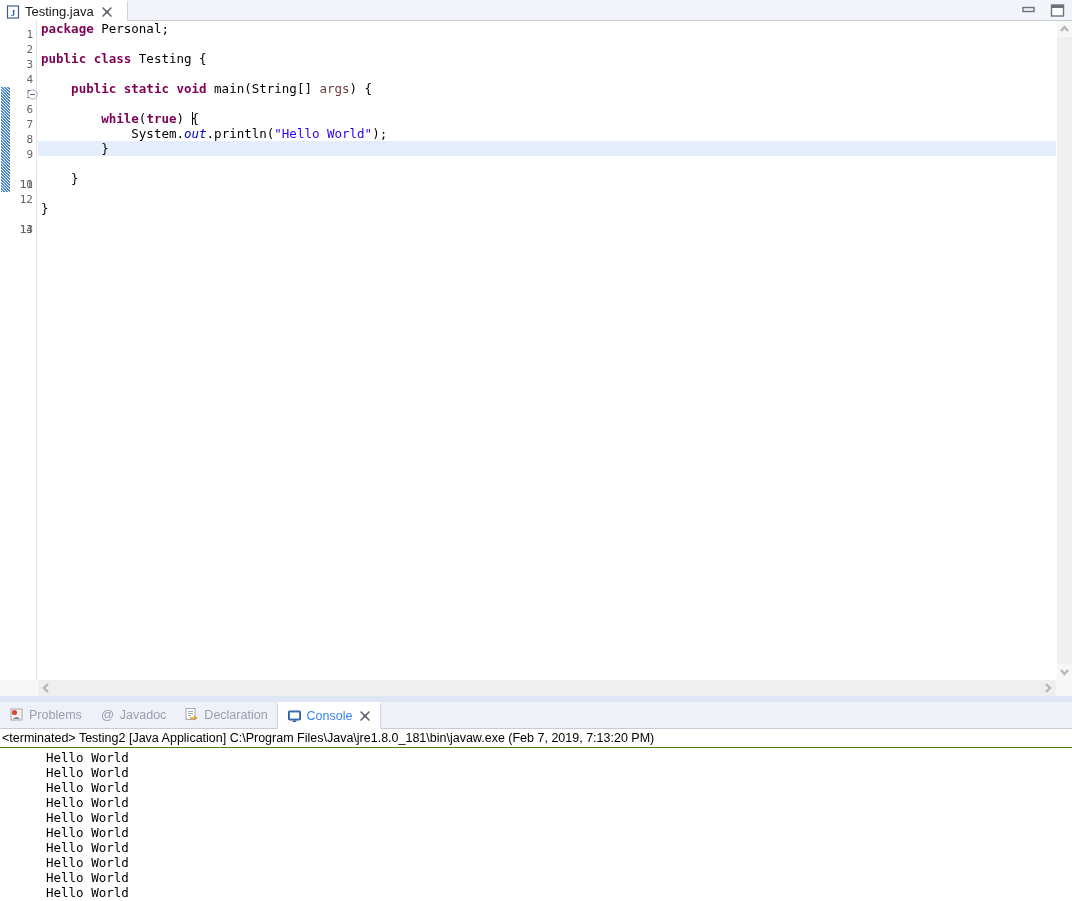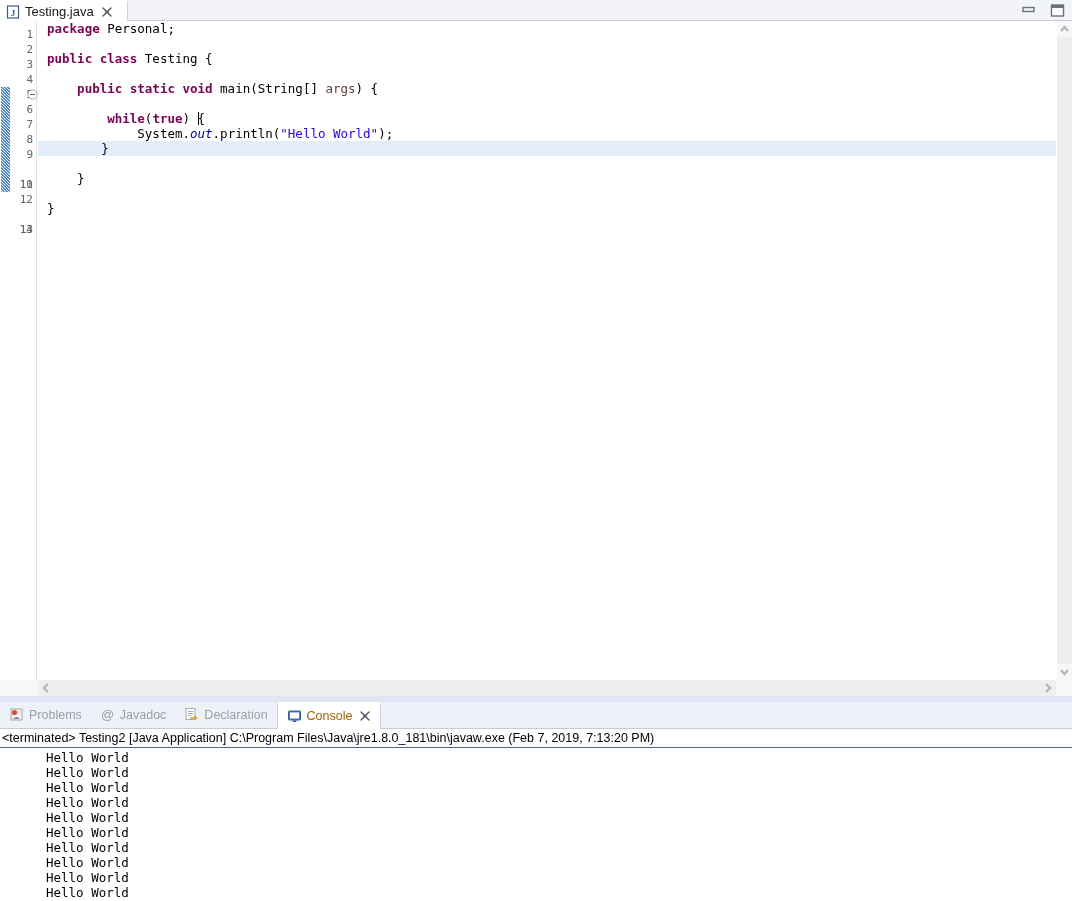--- a/index.html
+++ b/index.html
@@ -137,21 +137,21 @@
     overflow: hidden;
   }
   .code-line {
     position: relative;
     height: 15px;
     line-height: 15px;
     white-space: pre;
     font-family: "DejaVu Sans Mono", monospace;
     font-size: 12.5px;
     color: #000000;
-    padding-left: 9px;
+    padding-left: 3px;
   }
   .code-line.highlight {
     background: #e4edfb;
     margin-left: -3px;
     padding-left: 6px;
     width: 1018px;
   }
   .kw      { color: #7f0055; font-weight: bold; }
   .str     { color: #2a00ff; }
   .field   { color: #0000c0; font-style: italic; }
@@ -245,21 +245,21 @@
     align-items: center;
     padding: 0 9px;
     gap: 5px;
     box-sizing: border-box;
     white-space: nowrap;
     font-size: 12.5px;
   }
   .panel-tab.inactive { color: #9aa0ab; }
   .panel-tab.active {
     background: #ffffff;
-    color: #a16207;
+    color: #3b82f6;
     border-top: 2px solid #ffffff;
     border-left: 1px solid #cdd2dc;
     border-right: 1px solid #cdd2dc;
     border-bottom: 1px solid #ffffff;
     margin-bottom: -1px;
     border-radius: 3px 3px 0 0;
   }
   .tab-icon {
     width: 15px; height: 15px;
     flex: 0 0 15px;

